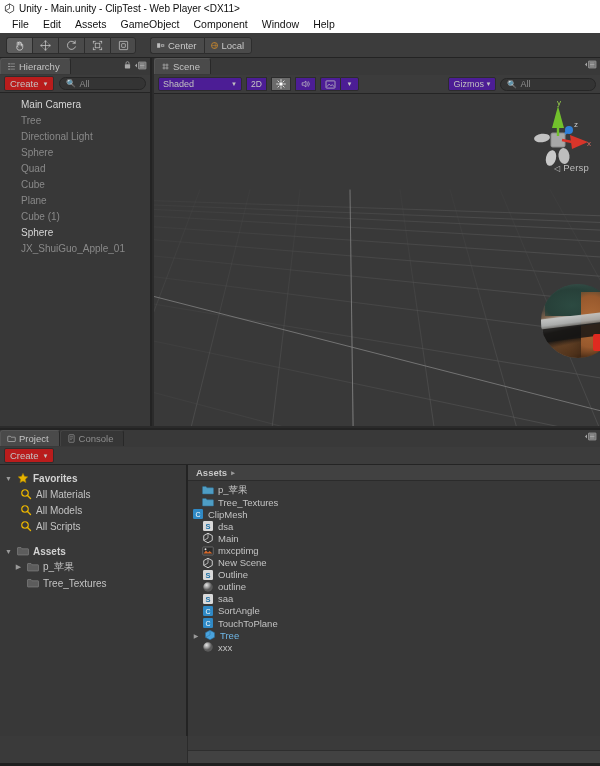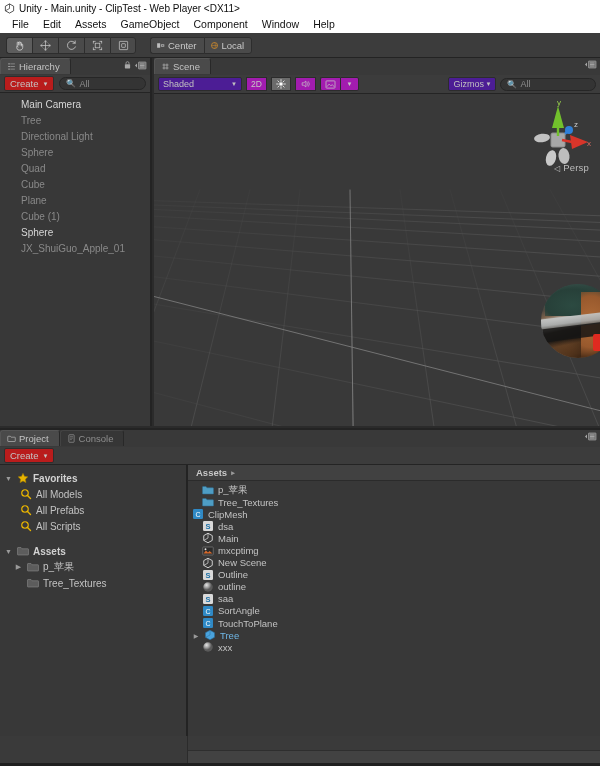--- a/index.html
+++ b/index.html
@@ -111,21 +111,21 @@
   .scene-toolbar {
     height: 19px; background: #3c3c3c; border-bottom: 1px solid #242424;
     display: flex; align-items: center; gap: 4px; padding: 0 4px;
   }
   .sdd {
     height: 14px; background: #4c1d95; border: 1px solid #2c2c2c; border-radius: 2px;
     color: #c0c0c0; font-size: 9px; display: flex; align-items: center;
     justify-content: space-between; padding: 0 4px;
   }
   .sbtn {
-    height: 14px; min-width: 19px; background: #a21caf; border: 1px solid #2c2c2c;
+    height: 14px; min-width: 19px; background: #4c1d95; border: 1px solid #2c2c2c;
     color: #c6c6c6; font-size: 8.5px; display: flex; align-items: center;
     justify-content: center; padding: 0 4px;
   }
   .sbtn.lit { background: #6b6b6b; color: #fff; }
   .seg { display: flex; }
   .seg .sbtn { border-right: none; }
   .seg .sbtn:first-child { border-radius: 2px 0 0 2px; }
   .seg .sbtn:last-child { border-radius: 0 2px 2px 0; border-right: 1px solid #2c2c2c; }
 
   #viewport { flex: 1; position: relative; overflow: hidden; background: #393939; }
@@ -518,28 +518,28 @@
             <path d="M12 2.5l3 6.2 6.8 1-5 4.8 1.2 6.8-6-3.2-6 3.2L7.2 14.5l-5-4.8 6.8-1z" fill="#e8b400" stroke="#9a7600" stroke-width="1"></path>
           </svg>
           <span>Favorites</span>
         </div>
 
         <div class="tree-row" style="padding-left:20px">
           <svg class="ico" viewBox="0 0 24 24">
             <circle cx="10" cy="10" r="6.5" fill="none" stroke="#e8b400" stroke-width="2.4"></circle>
             <path d="M15 15l6 6" stroke="#e8b400" stroke-width="2.8" stroke-linecap="round"></path>
           </svg>
-          <span>All Models</span>
+          <span>All Materials</span>
         </div>
         <div class="tree-row" style="padding-left:20px">
           <svg class="ico" viewBox="0 0 24 24">
             <circle cx="10" cy="10" r="6.5" fill="none" stroke="#e8b400" stroke-width="2.4"></circle>
             <path d="M15 15l6 6" stroke="#e8b400" stroke-width="2.8" stroke-linecap="round"></path>
           </svg>
-          <span>All Prefabs</span>
+          <span>All Models</span>
         </div>
         <div class="tree-row" style="padding-left:20px">
           <svg class="ico" viewBox="0 0 24 24">
             <circle cx="10" cy="10" r="6.5" fill="none" stroke="#e8b400" stroke-width="2.4"></circle>
             <path d="M15 15l6 6" stroke="#e8b400" stroke-width="2.8" stroke-linecap="round"></path>
           </svg>
           <span>All Scripts</span>
         </div>
 
         <div style="height:9px"></div>

